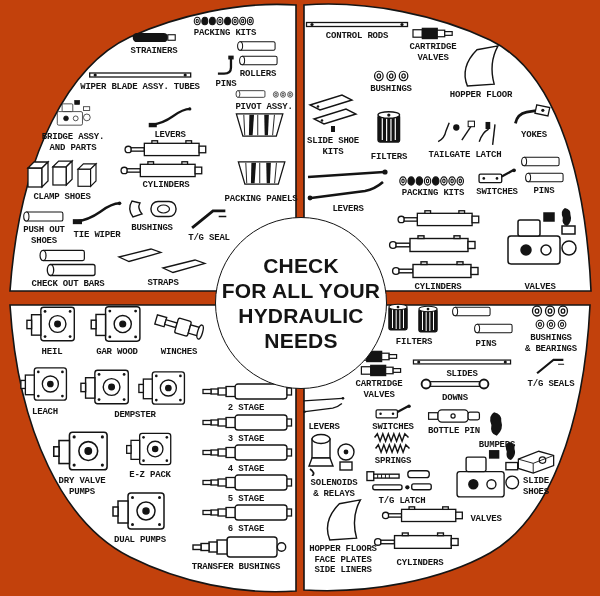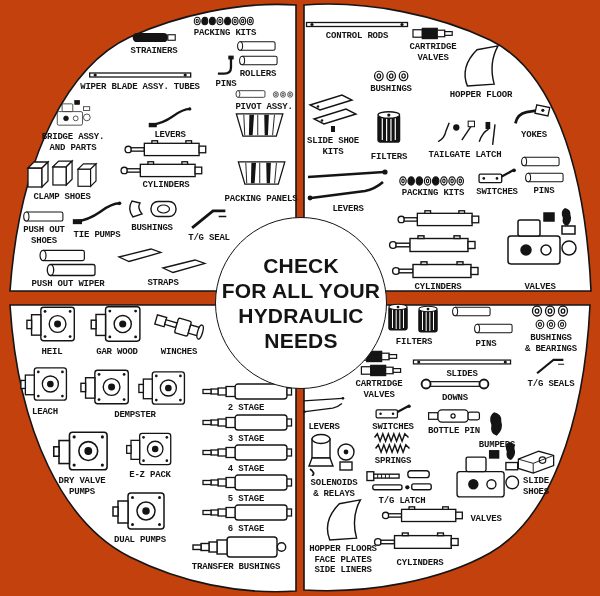--- a/index.html
+++ b/index.html
@@ -345,21 +345,21 @@
     <use href="#sym-cube" x="0" y="2" width="24" height="30"></use>
     <use href="#sym-cube" x="25" y="1" width="23" height="29"></use>
     <use href="#sym-cube" x="50" y="4" width="22" height="27"></use>
   </svg>
   <div class="lbl">CLAMP SHOES</div>
 </div>
 <div class="item" style="left:97px;top:197px">
   <svg width="50" height="31">
         <use href="#sym-lever"></use>
       </svg>
-  <div class="lbl">TIE PUMPS</div>
+  <div class="lbl">TIE WIPER</div>
 </div>
 <div class="item" style="left:152px;top:198px">
   <svg width="54" height="23">
         <use href="#sym-blocks"></use>
       </svg>
   <div class="lbl">BUSHINGS</div>
 </div>
 <div class="item" style="left:209px;top:204px">
   <svg width="38" height="27">
         <use href="#sym-seal"></use>
@@ -371,21 +371,21 @@
         <use href="#sym-tube"></use>
       </svg>
   <div class="lbl">PUSH OUT
 SHOES</div>
 </div>
 <div class="item" style="left:68px;top:249px">
   <svg width="88" height="28">
     <use href="#sym-tube" x="0" y="0" width="78" height="13"></use>
     <use href="#sym-tube" x="8" y="14" width="80" height="14"></use>
   </svg>
-  <div class="lbl">PUSH OUT WIPER</div>
+  <div class="lbl">CHECK OUT BARS</div>
 </div>
 <div class="item" style="left:163px;top:245px">
   <svg width="92" height="31">
     <use href="#sym-slab" x="0" y="2" width="46" height="16"></use>
     <use href="#sym-slab" x="44" y="13" width="46" height="16"></use>
   </svg>
   <div class="lbl">STRAPS</div>
 </div>
 
 <div class="item" style="left:357px;top:20px">

